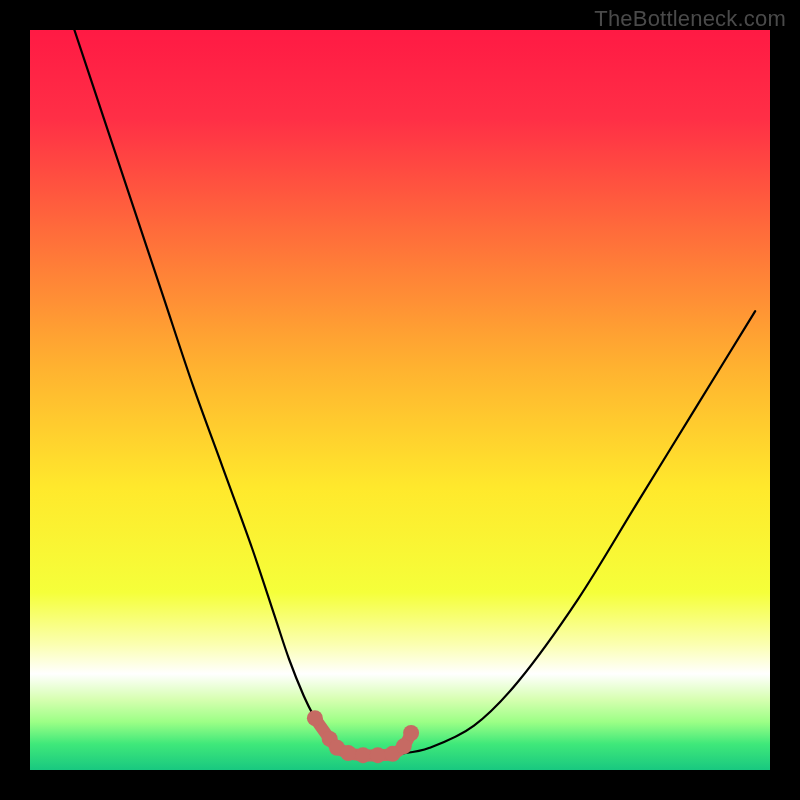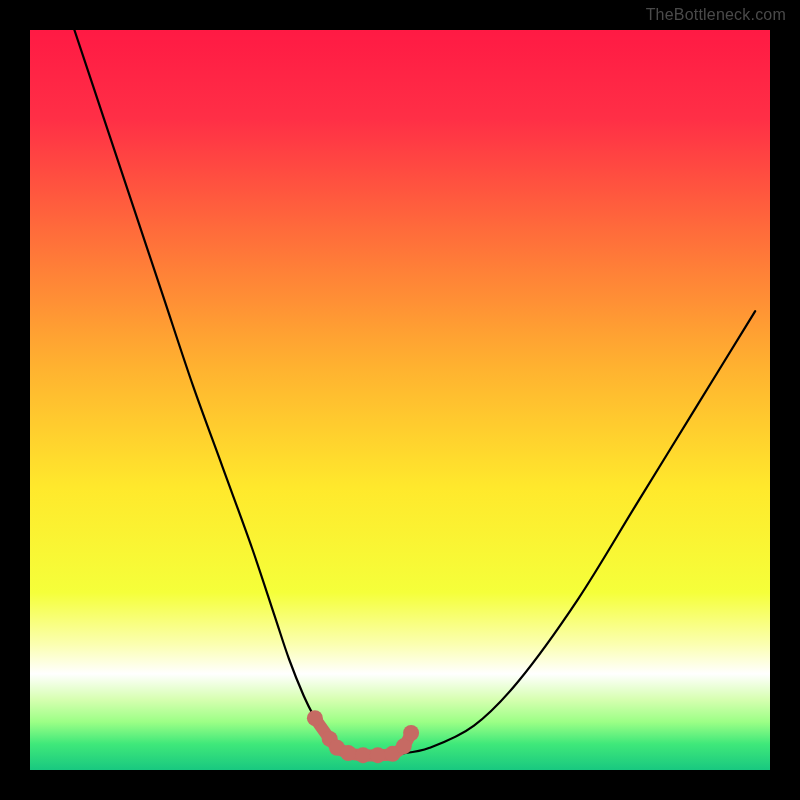--- a/index.html
+++ b/index.html
@@ -29,21 +29,21 @@
   }
   .gradient {
     position: absolute;
     inset: 0;
   }
   .watermark {
     position: absolute;
     top: 6px;
     right: 14px;
     color: #4a4a4a;
-    font-size: 16px;
+    font-size: 22px;
     font-weight: 500;
     letter-spacing: 0.2px;
   }
   svg.curve {
     position: absolute;
     inset: 0;
   }
 </style>
 </head>
 <body>

